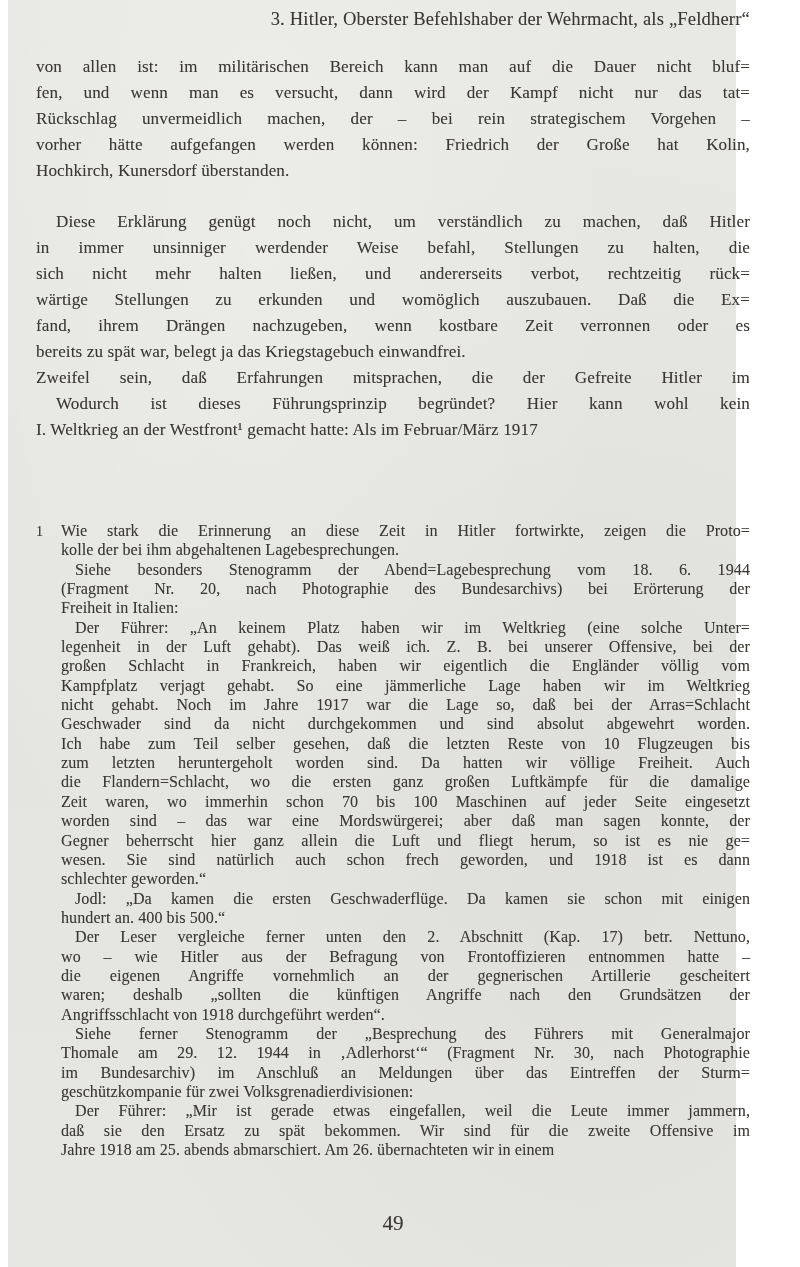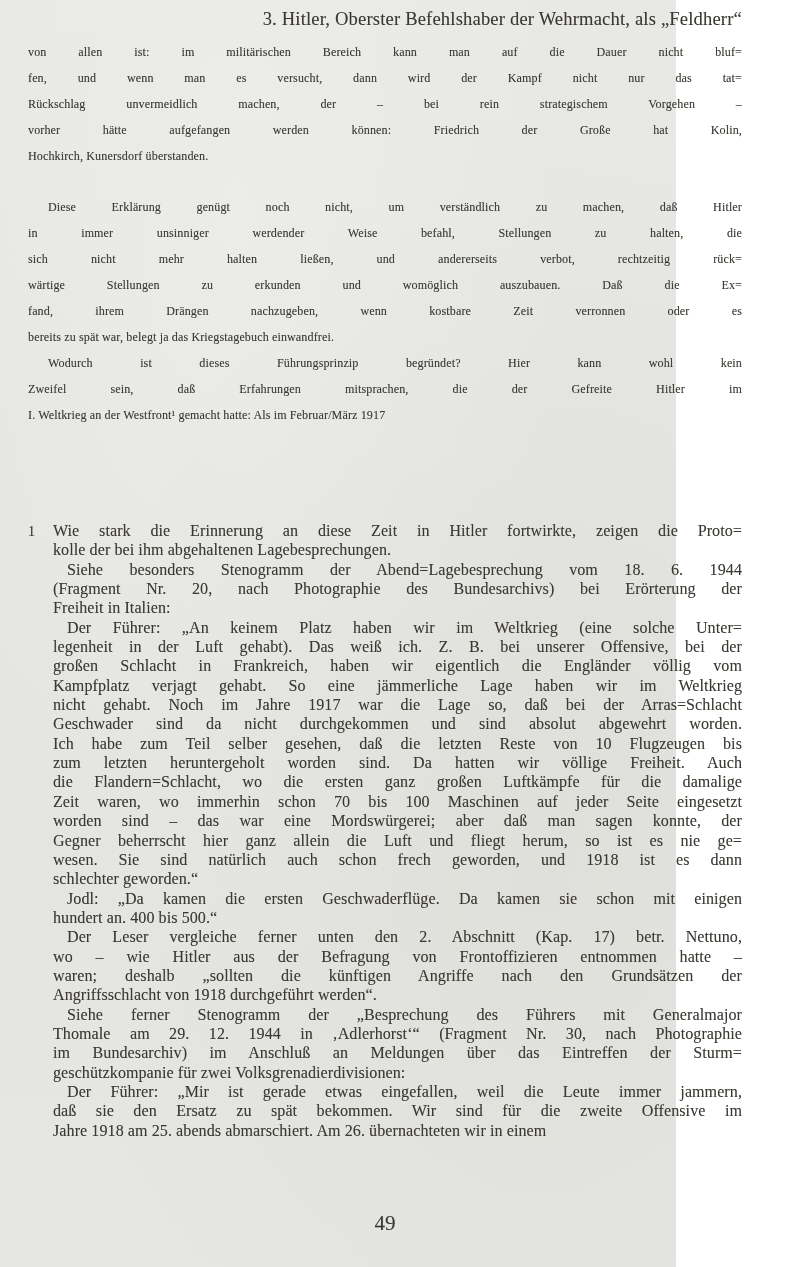--- a/index.html
+++ b/index.html
@@ -1,47 +1,48 @@
 <!DOCTYPE html>
 <html lang="de"><head>
 <meta charset="utf-8">
 <style>
   html, body { margin: 0; padding: 0; }
   body { width: 800px; height: 1267px; overflow: hidden; }
 
   .page {
     position: relative;
-    width: 676px;
+    width: 728px;
     height: 1267px;
     background:
       radial-gradient(ellipse at 35% 18%, rgba(255,255,255,0.20), rgba(255,255,255,0) 55%),
       radial-gradient(ellipse at 80% 70%, rgba(180,178,170,0.10), rgba(180,178,170,0) 60%),
       linear-gradient(#e8e8e4, #e4e4e0 60%, #e6e6e2);
     background-color: var(--paper, #e6e6e2);
     font-family: "Liberation Serif", "DejaVu Serif", serif;
     color: var(--ink, #3b3833);
+    margin-left: 8px;
   }
 
   .page-header {
     position: absolute;
     top: 7px;
     left: 28px;
     width: 714px;
     text-align: right;
     font-size: 18.5px;
     line-height: 24px;
     letter-spacing: 0.2px;
   }
 
   .body-text {
     position: absolute;
-    top: 39px;
+    top: 54px;
     left: 28px;
     width: 714px;
-    font-size: 12px;
+    font-size: 17px;
     line-height: 26px;
     letter-spacing: 0.15px;
   }
   .body-text .para.space-before { margin-top: 25px; }
   .body-text .line.indent { text-indent: 20px; }
 
   .line {
     text-align: justify;
     text-align-last: justify;
     white-space: normal;
@@ -99,22 +100,22 @@
       </div>
       <div class="para space-before">
         <div class="line indent">Diese Erklärung genügt noch nicht, um verständlich zu machen, daß Hitler</div>
         <div class="line">in immer unsinniger werdender Weise befahl, Stellungen zu halten, die</div>
         <div class="line">sich nicht mehr halten ließen, und andererseits verbot, rechtzeitig rück=</div>
         <div class="line">wärtige Stellungen zu erkunden und womöglich auszubauen. Daß die Ex=</div>
         <div class="line">fand, ihrem Drängen nachzugeben, wenn kostbare Zeit verronnen oder es</div>
         <div class="line last">bereits zu spät war, belegt ja das Kriegstagebuch einwandfrei.</div>
       </div>
       <div class="para">
+        <div class="line">Zweifel sein, daß Erfahrungen mitsprachen, die der Gefreite Hitler im</div>
         <div class="line indent">Wodurch ist dieses Führungsprinzip begründet? Hier kann wohl kein</div>
-        <div class="line">Zweifel sein, daß Erfahrungen mitsprachen, die der Gefreite Hitler im</div>
         <div class="line last">I. Weltkrieg an der Westfront¹ gemacht hatte: Als im Februar/März 1917</div>
       </div>
     </div>
 
   <div class="footnotes">
     <span class="fn-marker">1</span>
     <div class="fn-paras" id="footnote-paragraphs">
         <div class="para">
           <div class="line">Wie stark die Erinnerung an diese Zeit in Hitler fortwirkte, zeigen die Proto=</div>
           <div class="line last">kolle der bei ihm abgehaltenen Lagebesprechungen.</div>
@@ -140,20 +141,21 @@
           <div class="line">wesen. Sie sind natürlich auch schon frech geworden, und 1918 ist es dann</div>
           <div class="line last">schlechter geworden.“</div>
         </div>
         <div class="para">
           <div class="line indent">Jodl: „Da kamen die ersten Geschwaderflüge. Da kamen sie schon mit einigen</div>
           <div class="line last">hundert an. 400 bis 500.“</div>
         </div>
         <div class="para">
           <div class="line indent">Der Leser vergleiche ferner unten den 2. Abschnitt (Kap. 17) betr. Nettuno,</div>
           <div class="line">wo – wie Hitler aus der Befragung von Frontoffizieren entnommen hatte –</div>
+          <div class="line">die eigenen Angriffe vornehmlich an der gegnerischen Artillerie gescheitert</div>
           <div class="line">waren; deshalb „sollten die künftigen Angriffe nach den Grundsätzen der</div>
           <div class="line last">Angriffsschlacht von 1918 durchgeführt werden“.</div>
         </div>
         <div class="para">
           <div class="line indent">Siehe ferner Stenogramm der „Besprechung des Führers mit Generalmajor</div>
           <div class="line">Thomale am 29. 12. 1944 in ‚Adlerhorst‘“ (Fragment Nr. 30, nach Photographie</div>
           <div class="line">im Bundesarchiv) im Anschluß an Meldungen über das Eintreffen der Sturm=</div>
           <div class="line last">geschützkompanie für zwei Volksgrenadierdivisionen:</div>
         </div>
         <div class="para">

